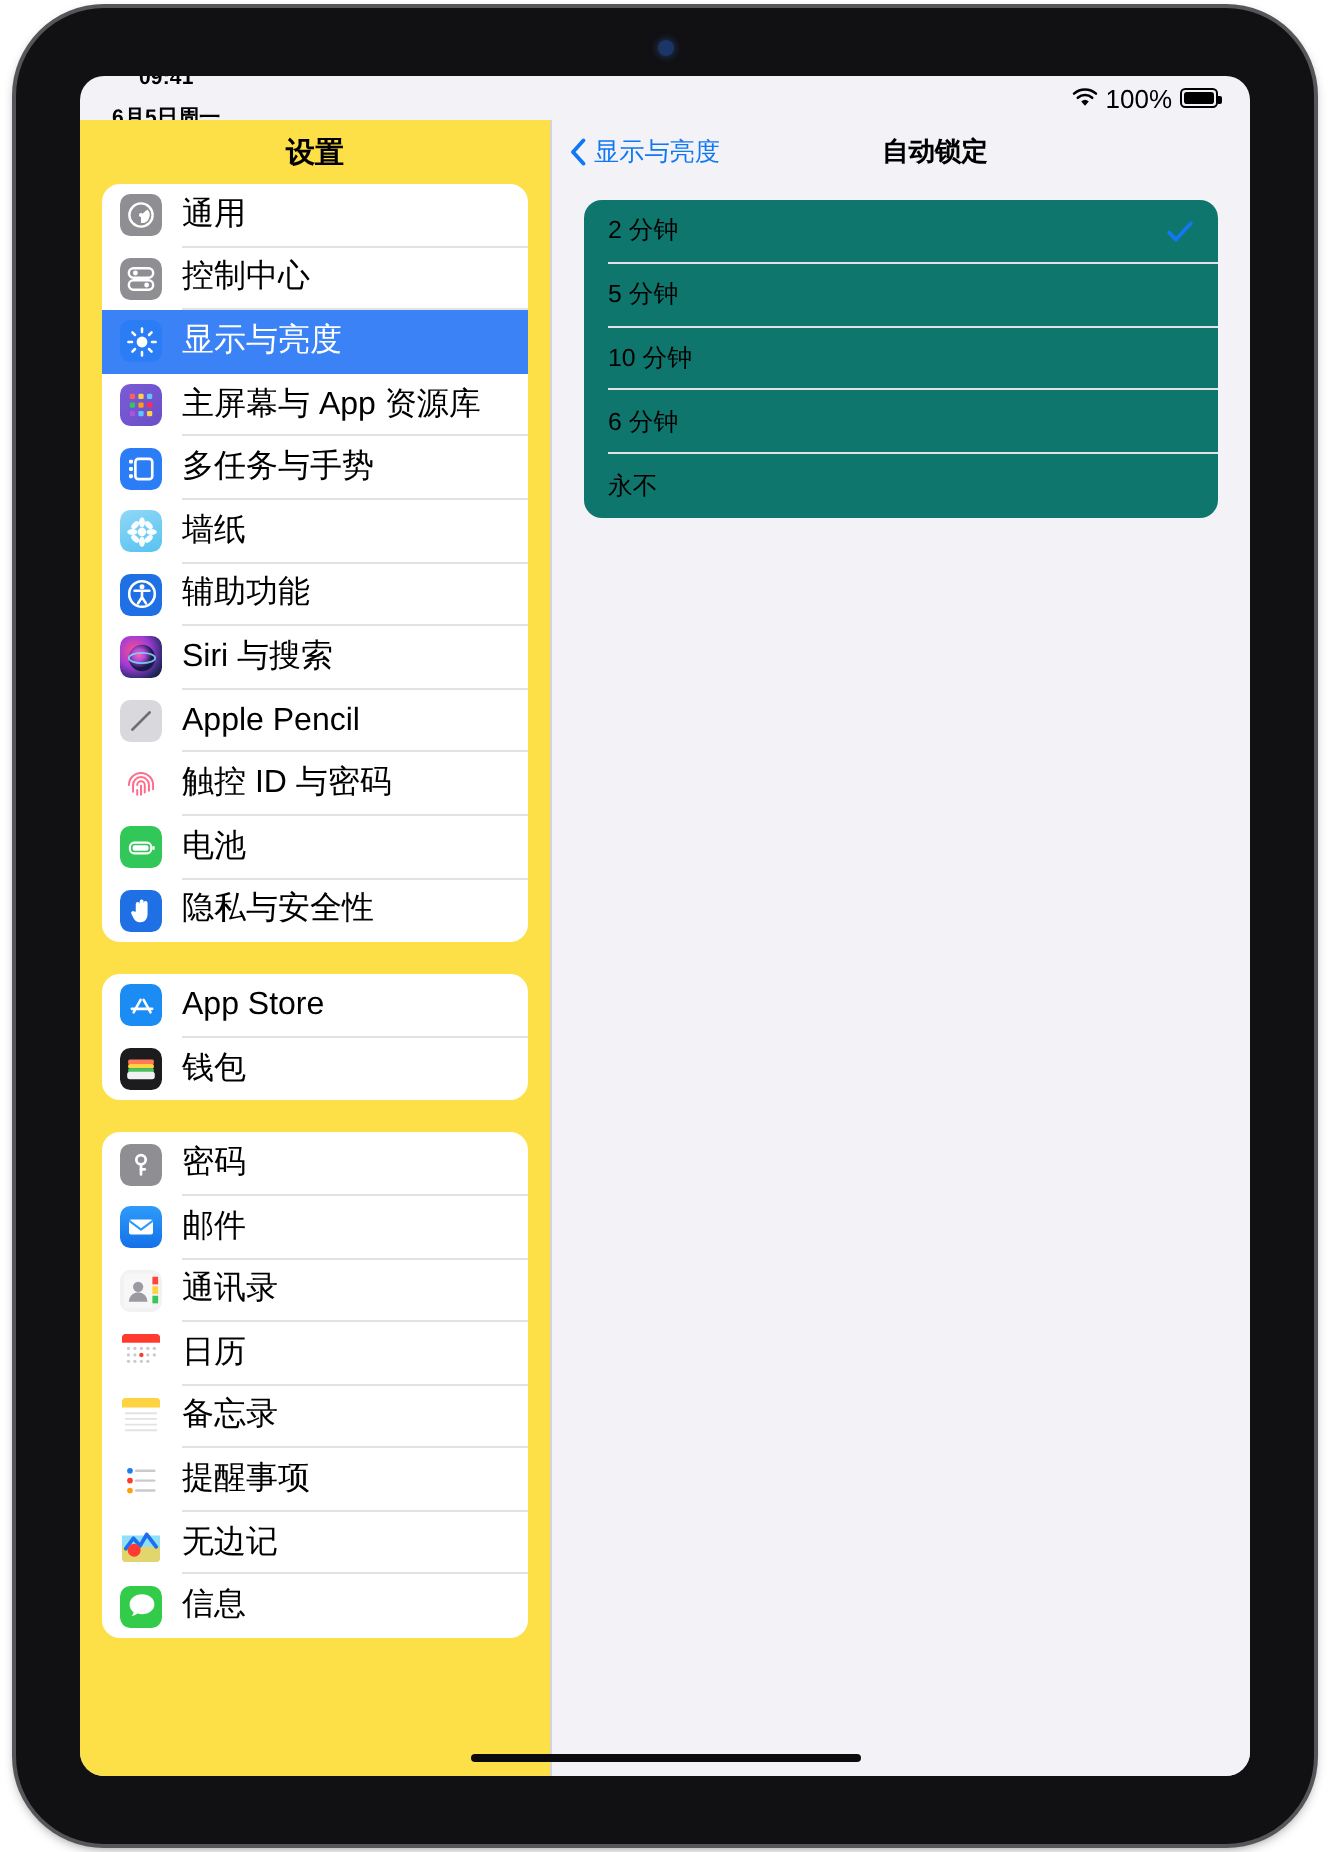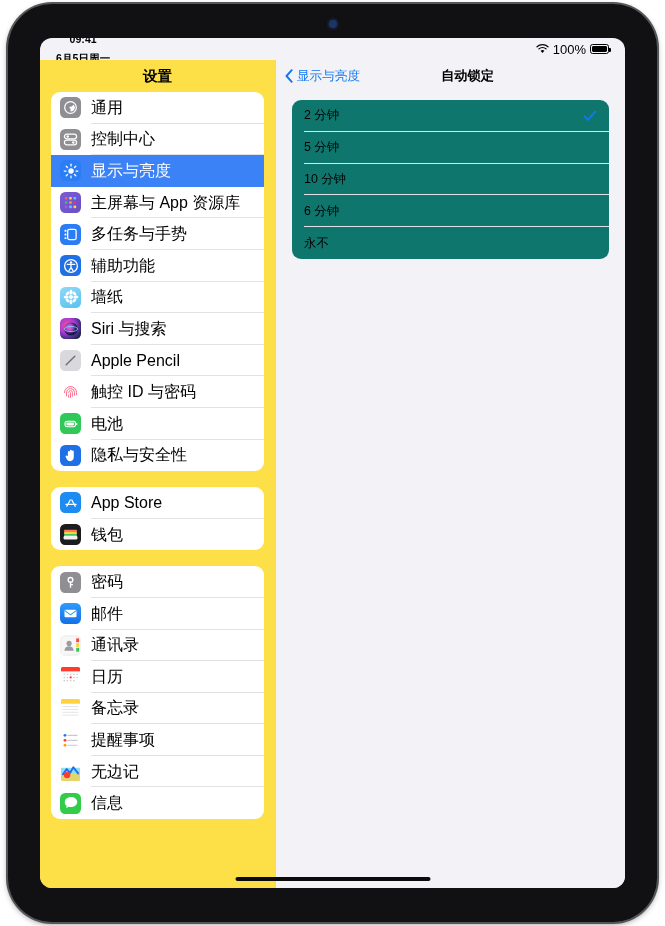--- a/index.html
+++ b/index.html
@@ -252,47 +252,47 @@
                       <rect x="1.6" y="3" width="2.1" height="2.1" rx="0.6"></rect>
                       <rect x="1.6" y="6.9" width="2.1" height="2.1" rx="0.6"></rect>
                       <rect x="1.6" y="10.8" width="2.1" height="2.1" rx="0.6"></rect>
                     </g>
                   </svg>
                 </div>
                 <div class="s-label">多任务与手势</div>
                 <div class="sep"></div>
               </div>
               <div class="s-row">
-                <div class="s-icon ic-access">
-                  <svg width="16" height="16" viewBox="0 0 16 16">
-                    <circle cx="8" cy="8" r="6.4" fill="none" stroke="#fff" stroke-width="1.3"></circle>
-                    <circle cx="8" cy="4.4" r="1.25" fill="#fff"></circle>
-                    <path d="M4.3 6.4 h7.4 M8 6.4 v3.2 M8 9.6 l-2 3.1 M8 9.6 l2 3.1" stroke="#fff" stroke-width="1.3" stroke-linecap="round" fill="none"></path>
-                  </svg>
-                </div>
-                <div class="s-label">辅助功能</div>
-                <div class="sep"></div>
-              </div>
-              <div class="s-row">
                 <div class="s-icon ic-wall">
                   <svg width="16" height="16" viewBox="0 0 16 16">
                     <g fill="#fff" opacity="0.95">
                       <circle cx="8" cy="8" r="2.1"></circle>
                       <ellipse cx="8" cy="3.2" rx="1.5" ry="2.6"></ellipse>
                       <ellipse cx="8" cy="12.8" rx="1.5" ry="2.6"></ellipse>
                       <ellipse cx="3.2" cy="8" rx="2.6" ry="1.5"></ellipse>
                       <ellipse cx="12.8" cy="8" rx="2.6" ry="1.5"></ellipse>
                       <ellipse cx="4.6" cy="4.6" rx="1.4" ry="2.4" transform="rotate(45 4.6 4.6)"></ellipse>
                       <ellipse cx="11.4" cy="11.4" rx="1.4" ry="2.4" transform="rotate(45 11.4 11.4)"></ellipse>
                       <ellipse cx="11.4" cy="4.6" rx="1.4" ry="2.4" transform="rotate(-45 11.4 4.6)"></ellipse>
                       <ellipse cx="4.6" cy="11.4" rx="1.4" ry="2.4" transform="rotate(-45 4.6 11.4)"></ellipse>
                     </g>
                   </svg>
                 </div>
                 <div class="s-label">墙纸</div>
+                <div class="sep"></div>
+              </div>
+              <div class="s-row">
+                <div class="s-icon ic-access">
+                  <svg width="16" height="16" viewBox="0 0 16 16">
+                    <circle cx="8" cy="8" r="6.4" fill="none" stroke="#fff" stroke-width="1.3"></circle>
+                    <circle cx="8" cy="4.4" r="1.25" fill="#fff"></circle>
+                    <path d="M4.3 6.4 h7.4 M8 6.4 v3.2 M8 9.6 l-2 3.1 M8 9.6 l2 3.1" stroke="#fff" stroke-width="1.3" stroke-linecap="round" fill="none"></path>
+                  </svg>
+                </div>
+                <div class="s-label">辅助功能</div>
                 <div class="sep"></div>
               </div>
               <div class="s-row">
                 <div class="s-icon ic-siri">
                   <svg width="20" height="20" viewBox="0 0 20 20">
                     <defs>
                       <radialGradient id="sg" cx="38%" cy="38%">
                         <stop offset="0%" stop-color="#ff62a5"></stop>
                         <stop offset="45%" stop-color="#b14ddc"></stop>
                         <stop offset="100%" stop-color="#1a1a4a"></stop>

